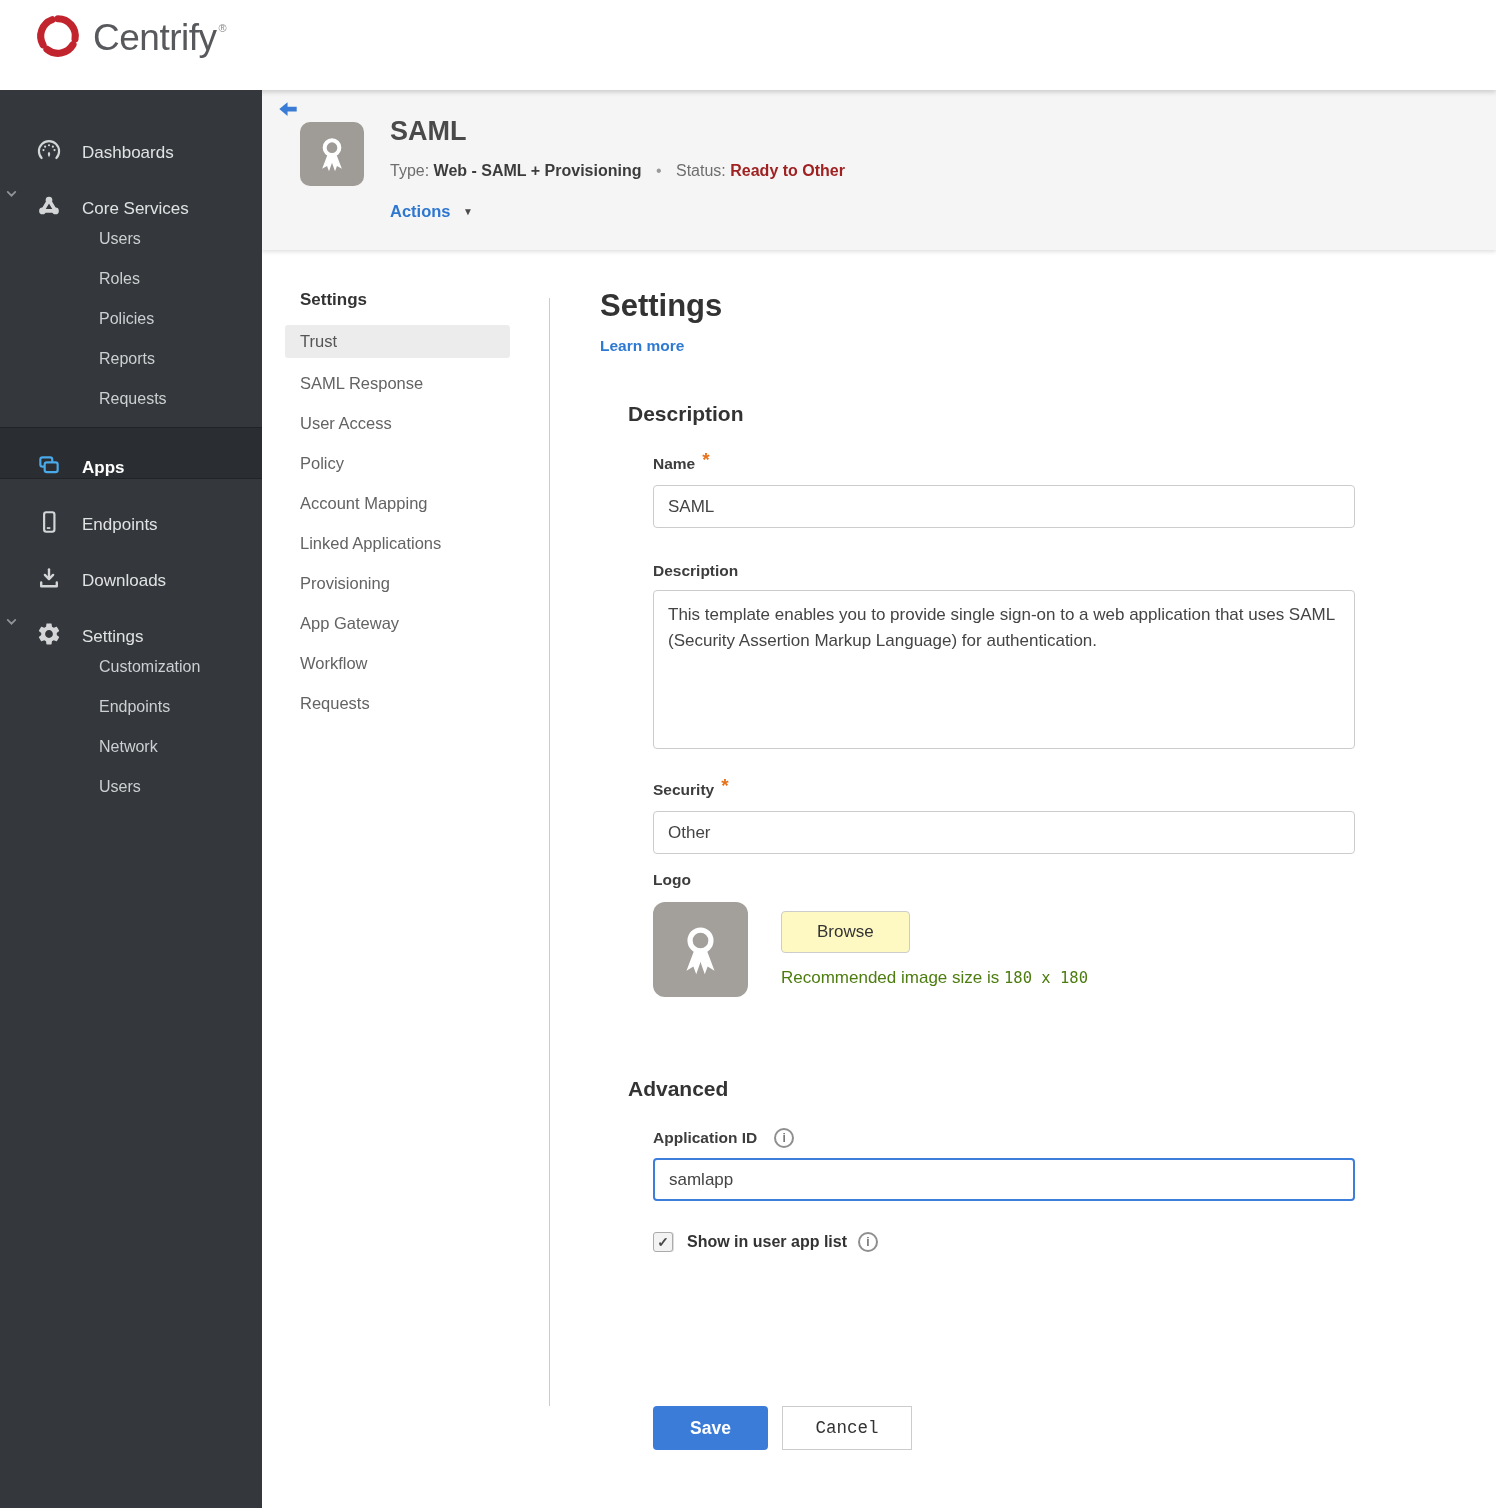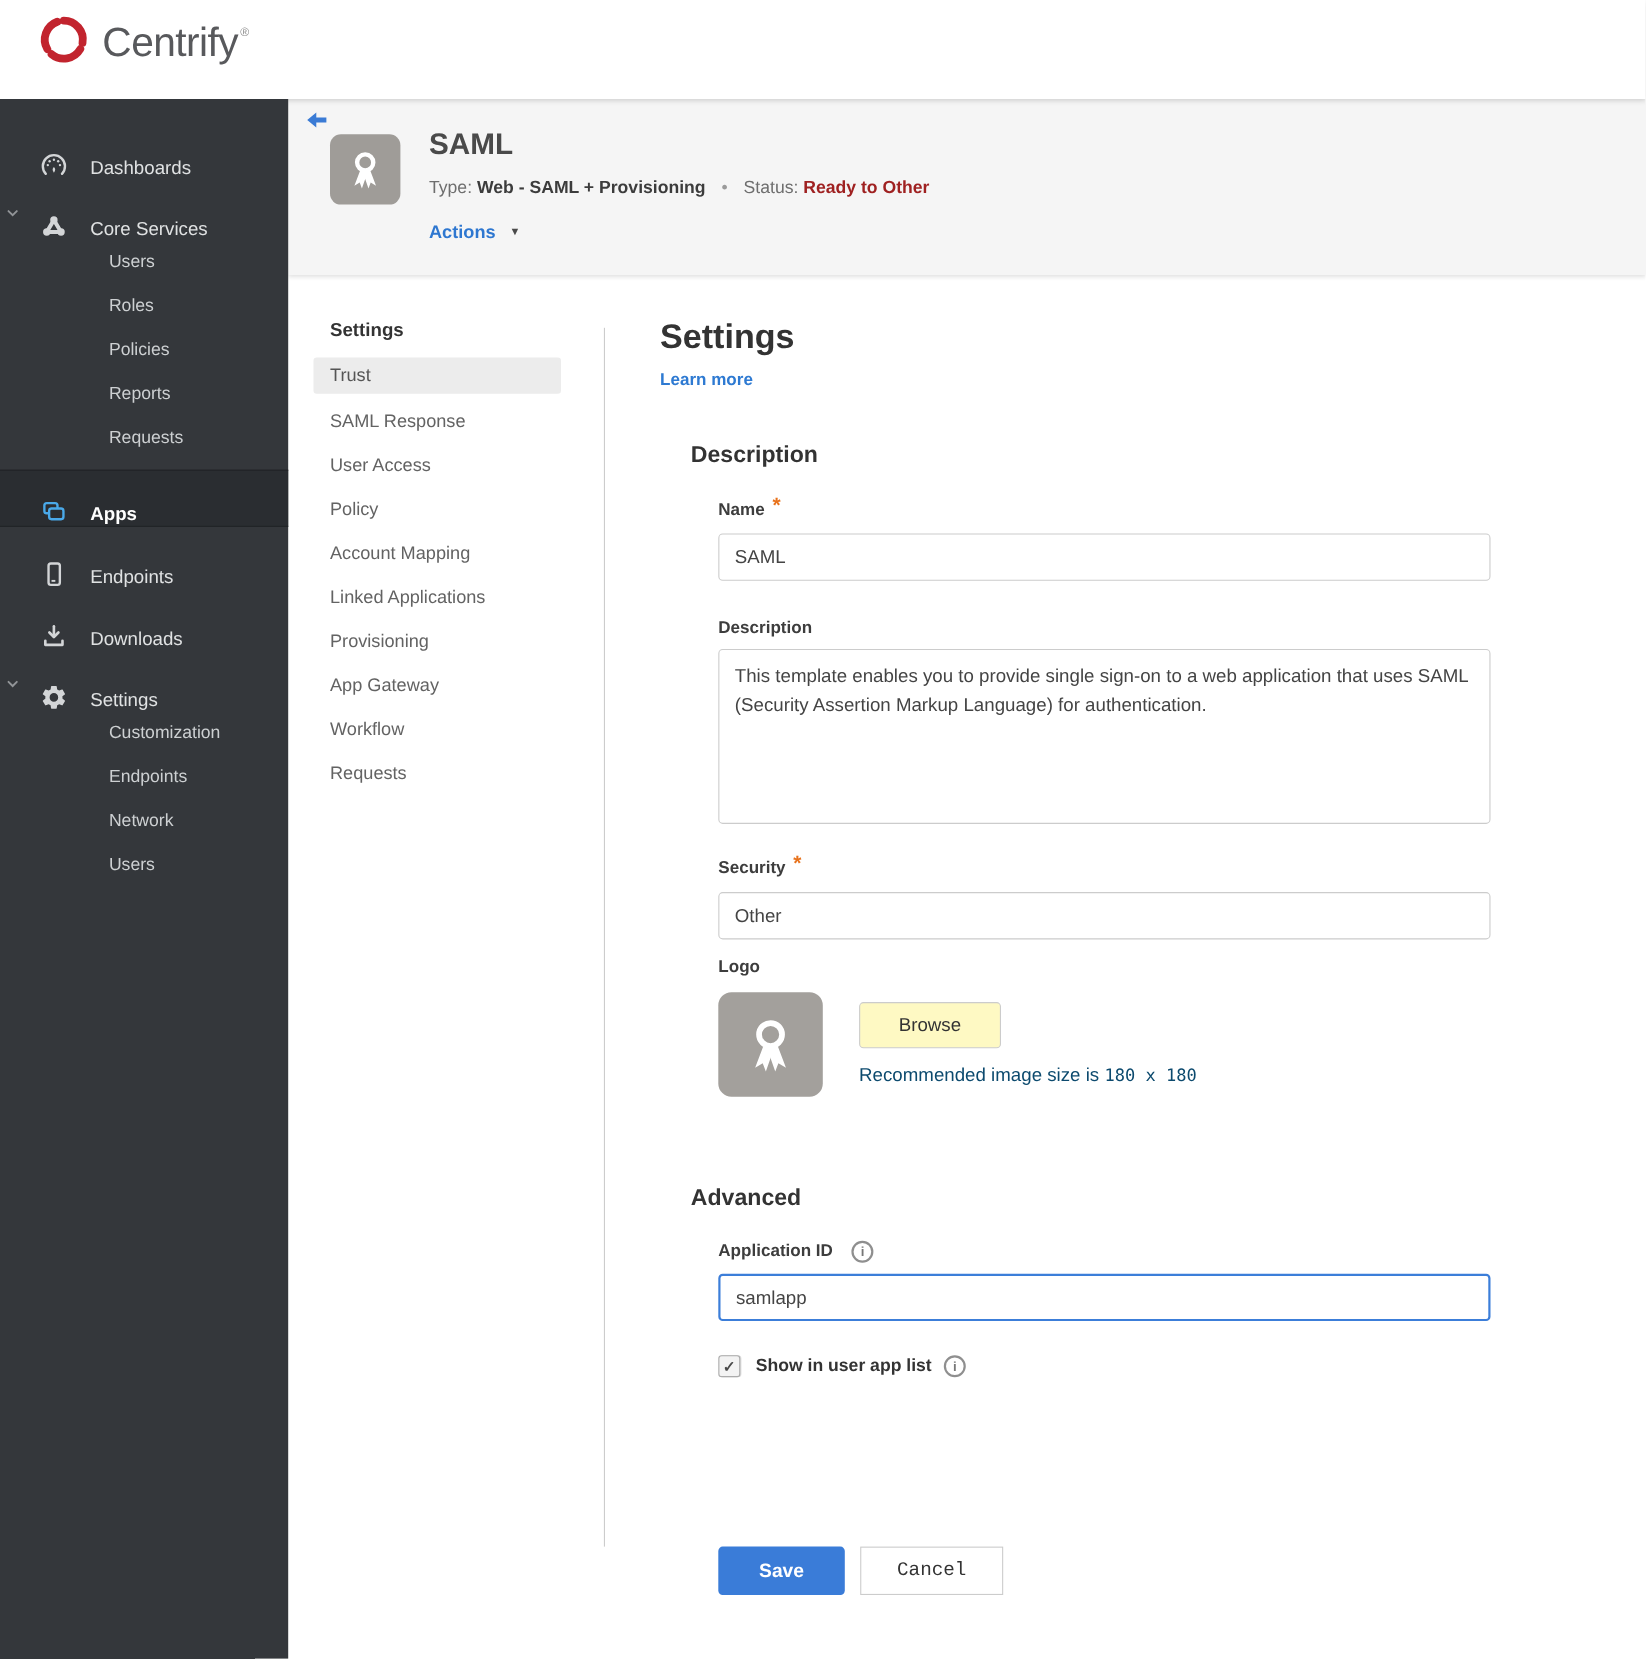--- a/index.html
+++ b/index.html
@@ -54,21 +54,21 @@
   .req { color:#e8721c; font-size:19px; margin-left:7px; position:relative; top:-4px; }
   .txt { display:block; margin-top:10px; width:702px; height:43px; border:1px solid #ccc; border-radius:4px;
     font-family:"Liberation Sans", sans-serif; font-size:17px; color:#444; padding:0 14px; outline:none; background:#fff; }
   .txt.focused { border:2px solid #3c7ed9; }
   textarea.txt { height:159px; padding:11px 14px; line-height:1.5; resize:none; }
   .logo-row { display:flex; margin-top:13px; }
   .logo-box { width:95px; height:95px; background:#a3a09c; border-radius:12px; display:flex; align-items:center; justify-content:center; flex:none; }
   .logo-right { margin-left:33px; padding-top:9px; }
   .browse-btn { height:42px; padding:0 35px; background:#fef9c3; border:1px solid #ccc; border-radius:4px;
     font-family:"Liberation Sans", sans-serif; font-size:17px; color:#333; cursor:pointer; }
-  .hint { margin-top:15px; font-size:17px; color:#0c4a6e; }
+  .hint { margin-top:15px; font-size:17px; color:#4d7c0f; }
   .hint .size { font-family:"DejaVu Sans Mono", monospace; font-size:15.5px; }
   .adv-h { margin-top:80px; }
   .info-ic { display:inline-flex; width:20px; height:20px; border:2px solid #8f8f8f; border-radius:50%;
     align-items:center; justify-content:center; font-size:12px; color:#777; font-weight:bold; margin-left:17px; flex:none; cursor:pointer; }
   .checkrow { margin-top:31px; display:flex; align-items:center; }
   .checkbox { width:20px; height:20px; background:#f3f3f3; border:1px solid #ababab; border-radius:3px;
     box-shadow:1px 0 0 #ddd; display:flex; align-items:center; justify-content:center;
     font-size:14px; color:#4a4a4a; font-weight:bold; cursor:pointer; }
   .checklabel { margin-left:14px; font-size:16px; font-weight:bold; color:#333; }
   .footer { margin-top:154px; display:flex; align-items:center; }

